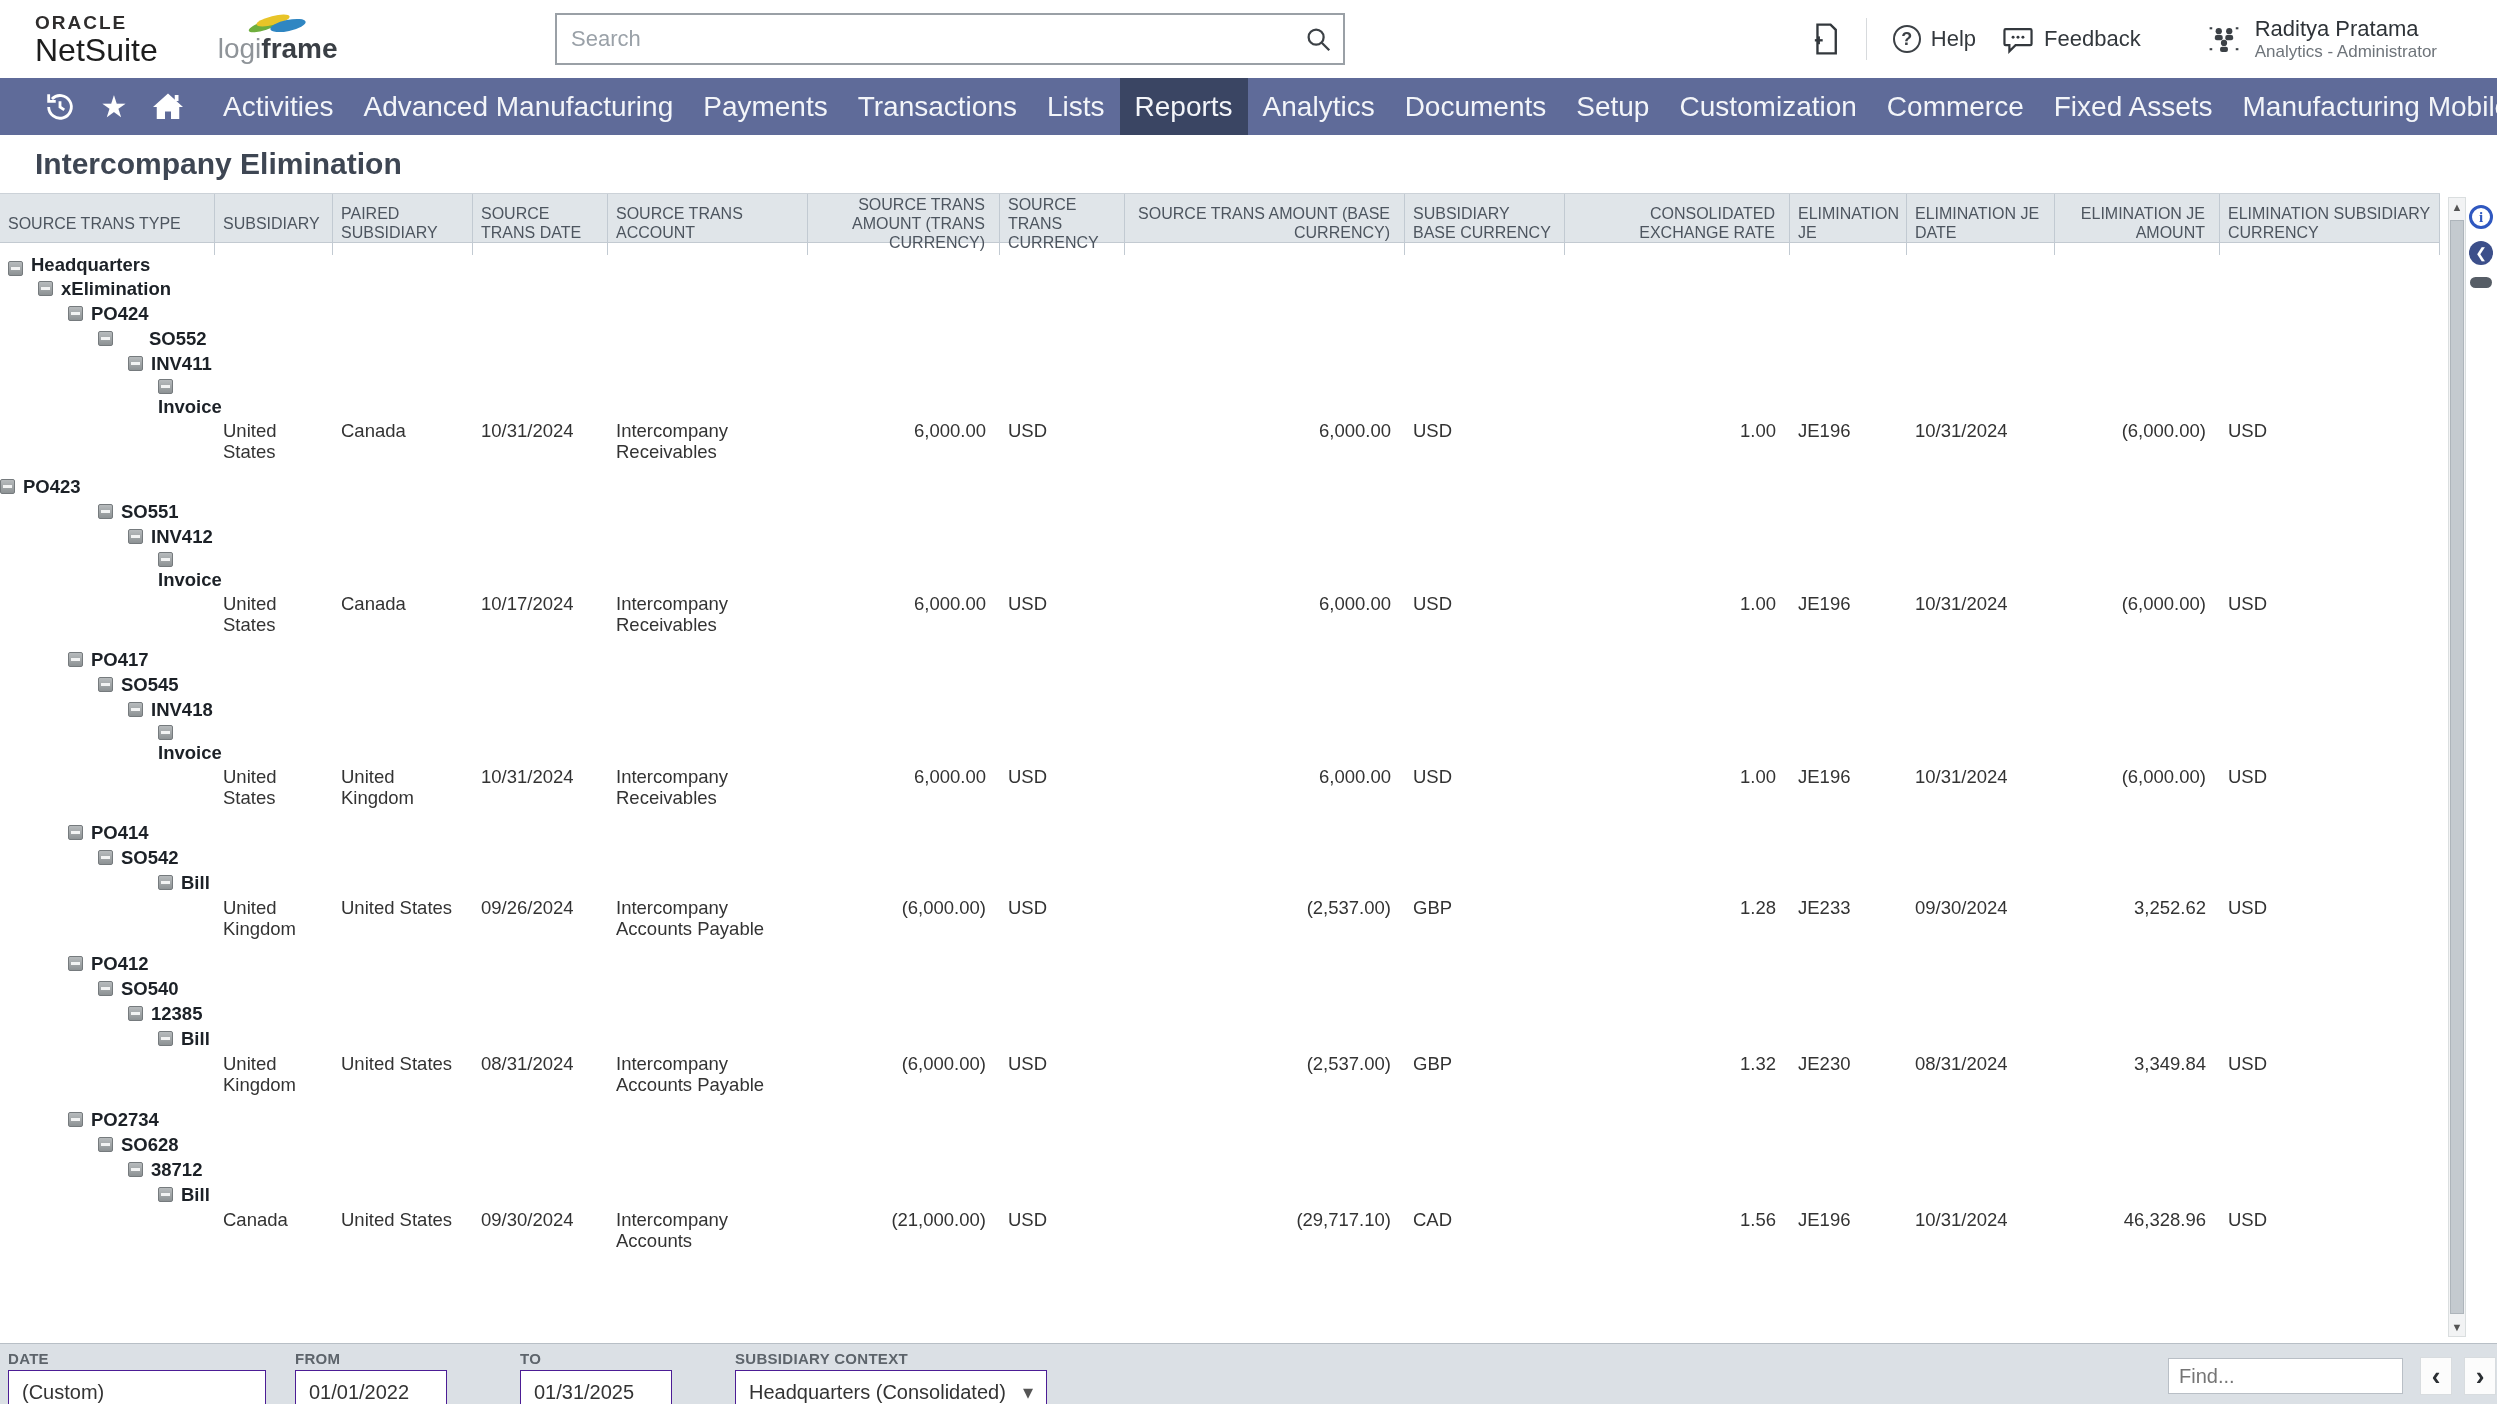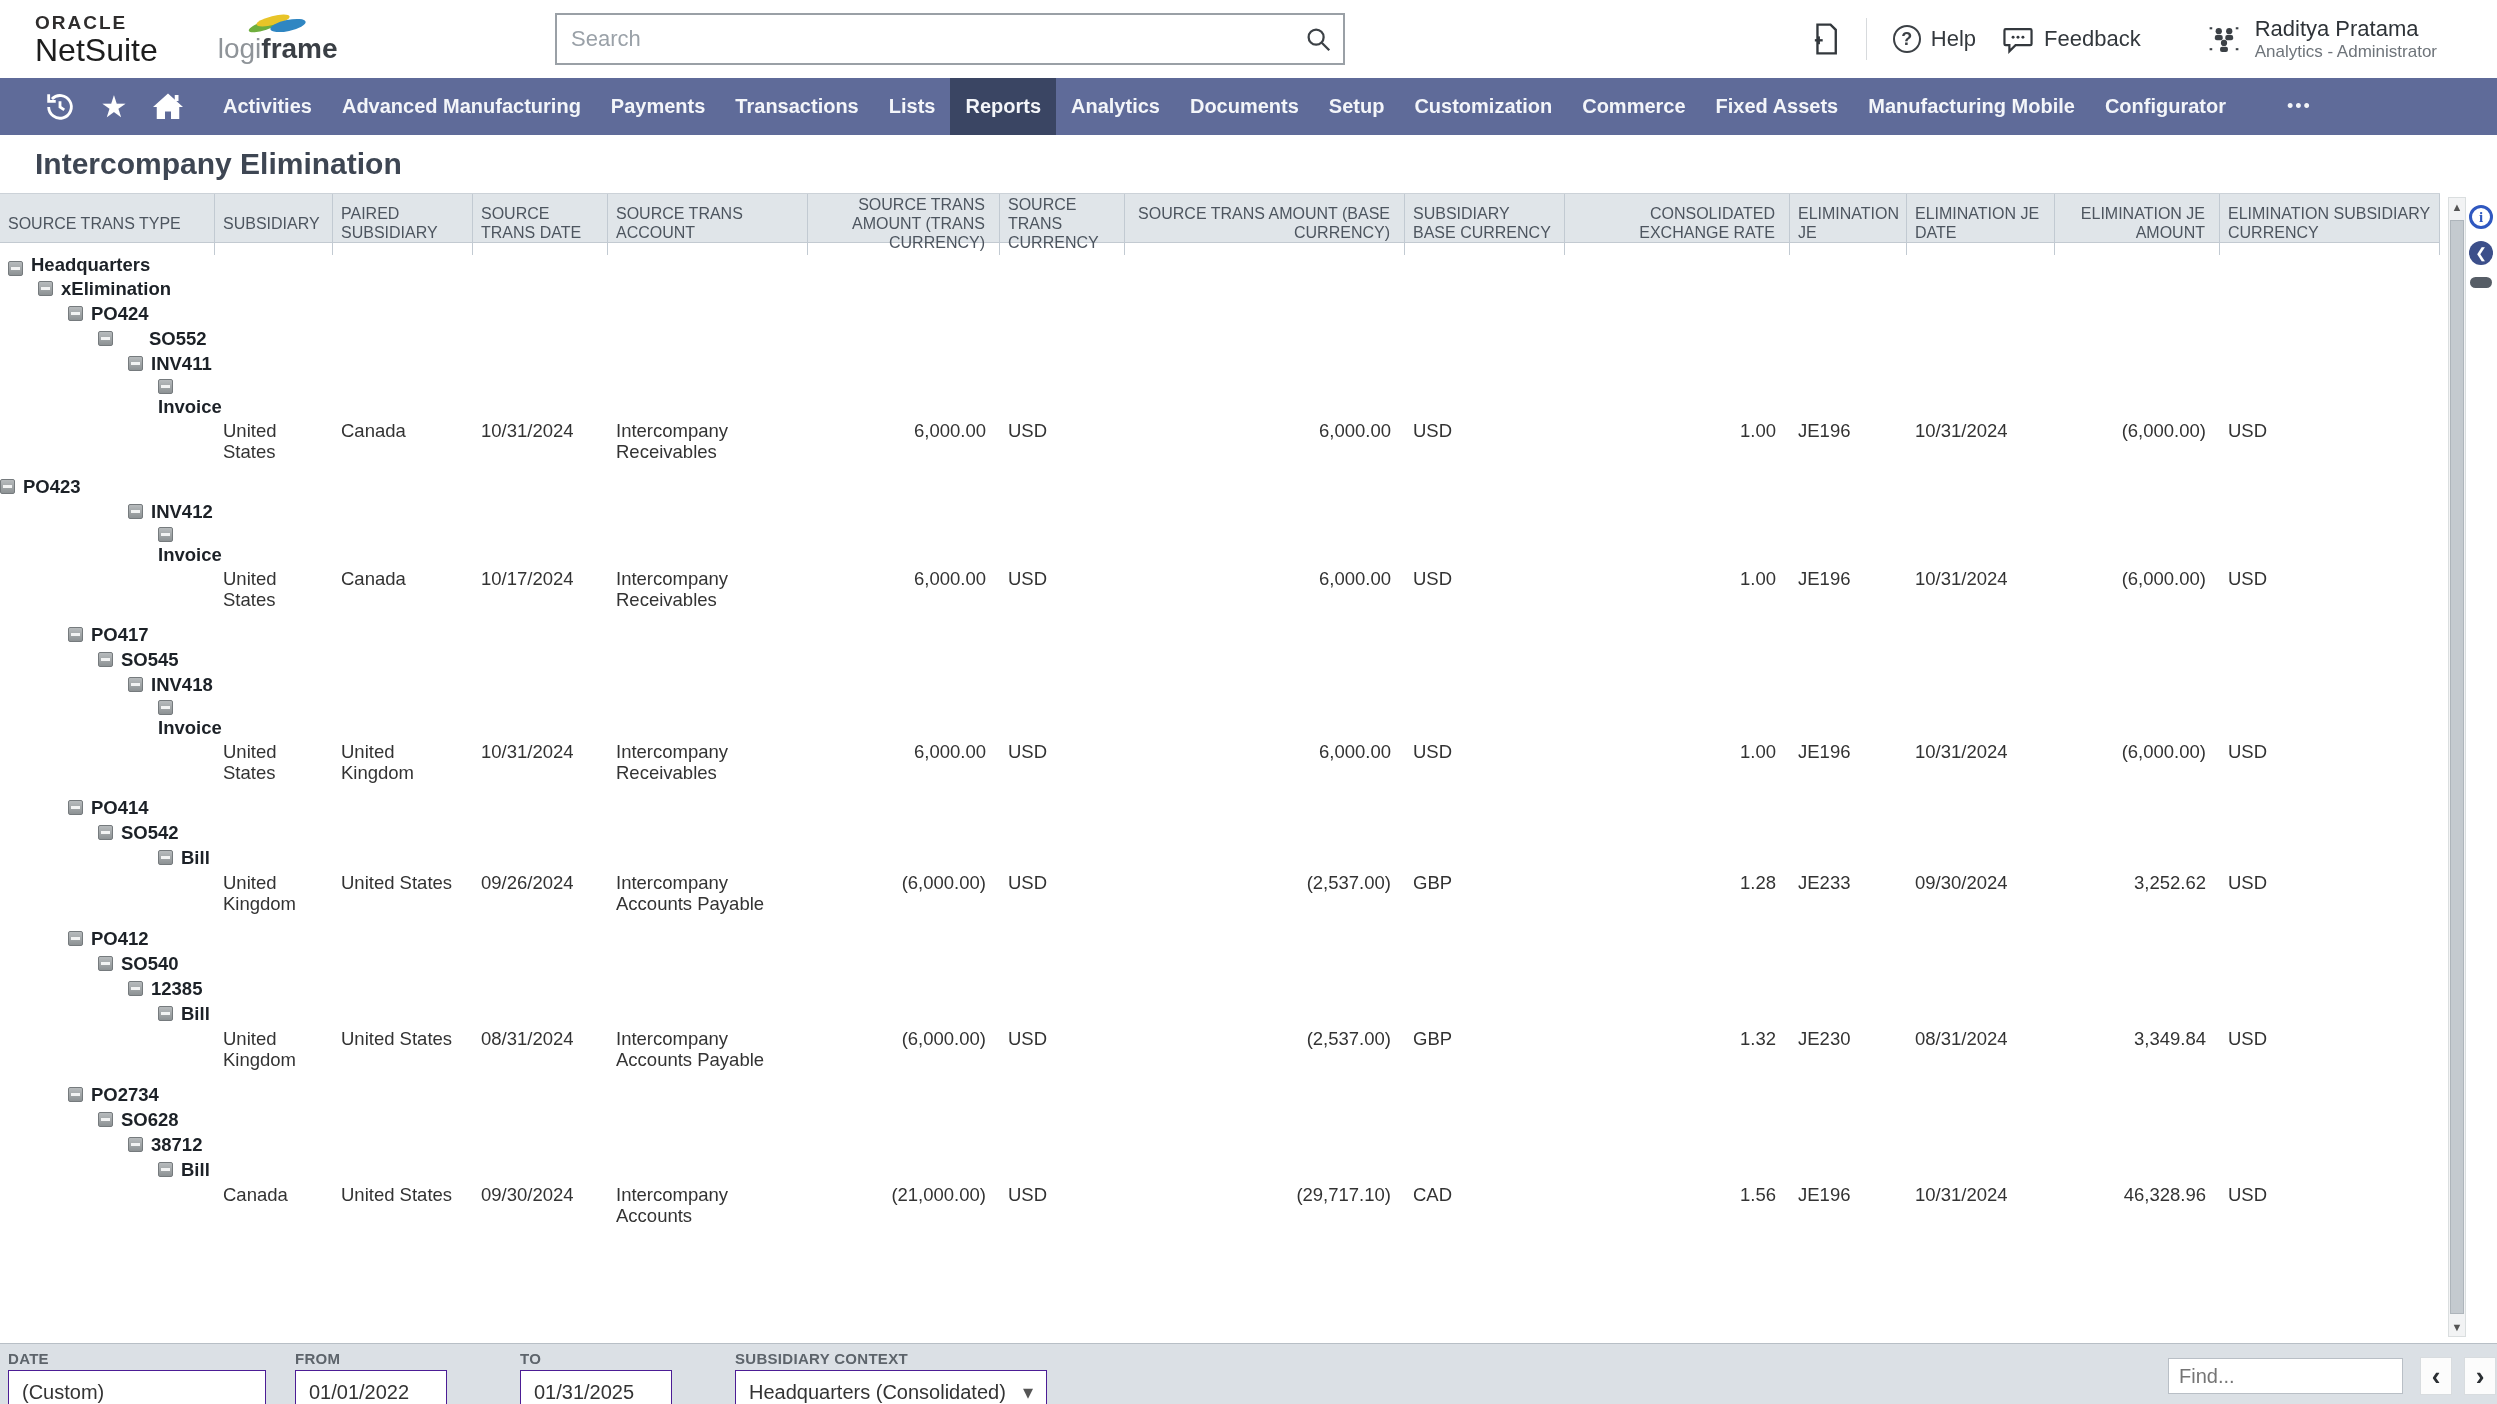--- a/index.html
+++ b/index.html
@@ -34,21 +34,21 @@
   .userblock { display: flex; align-items: center; gap: 14px; margin-left: 40px; }
   .username { font-size: 22px; color: #2e3338; font-weight: 500; line-height: 1.2; }
   .userrole { font-size: 17px; color: #6e747a; }
 
   
   .navbar { height: 57px; background: #5f6b99; display: flex; align-items: stretch; color: #f3f5f9; }
   .nav-icons { display: flex; align-items: center; gap: 14px; padding: 0 20px 0 40px; }
   .nav-ico { width: 40px; height: 40px; display: flex; align-items: center; justify-content: center; cursor: pointer; }
   .star-glyph { font-size: 30px; color: #fff; line-height: 1; }
   .nav-items { display: flex; align-items: stretch; }
-  .nav-item { display: flex; align-items: center; padding: 0 15px; font-size: 20px; font-weight: 700;
+  .nav-item { display: flex; align-items: center; padding: 0 15px; font-size: 28px; font-weight: 400;
      white-space: nowrap; cursor: pointer; }
   .nav-item.active { background: #3a4563; }
   .nav-overflow { display: flex; align-items: center; font-size: 18px; letter-spacing: 2px;
      padding: 0 18px; margin-left: 28px; cursor: pointer; }
 
   
   .titlebar { height: 58px; display: flex; align-items: center; padding-left: 35px; background: #fff; }
   .page-title { font-size: 30px; font-weight: bold; color: #3e4653; }
 
   
@@ -298,20 +298,26 @@
         <div class="cell">10/31/2024</div>
         <div class="cell right">(6,000.00)</div>
         <div class="cell">USD</div>
       </div>
       <div class="tree-line" style="">
         <div class="tree-icon">
           <div class="minus"></div>
         </div>
         <div class="tree-label" style="display: inline;">PO423</div>
       </div>
+      <div class="tree-line" style="padding-left: 98px;">
+        <div class="tree-icon">
+          <div class="minus"></div>
+        </div>
+        <div class="tree-label" style="display: inline;">SO551</div>
+      </div>
       <div class="tree-line" style="padding-left: 128px;">
         <div class="tree-icon">
           <div class="minus"></div>
         </div>
         <div class="tree-label" style="display: inline;">INV412</div>
       </div>
       <div class="tree-line icon-only" style="padding-left: 158px;">
         <div class="tree-icon">
           <div class="minus"></div>
         </div>

